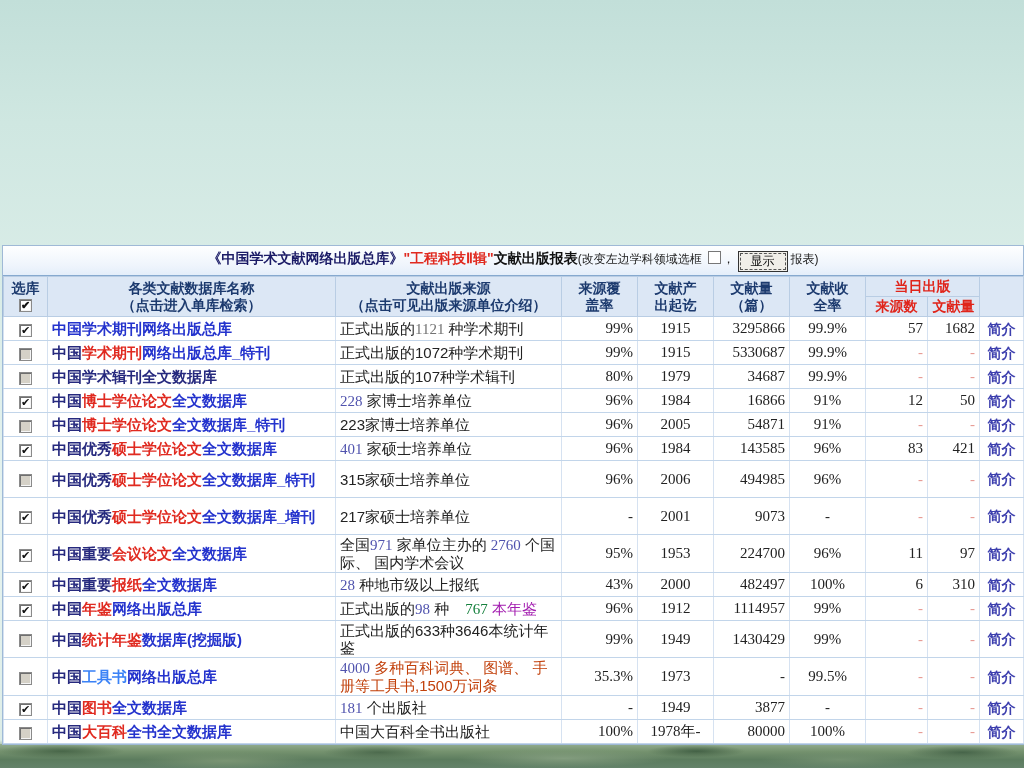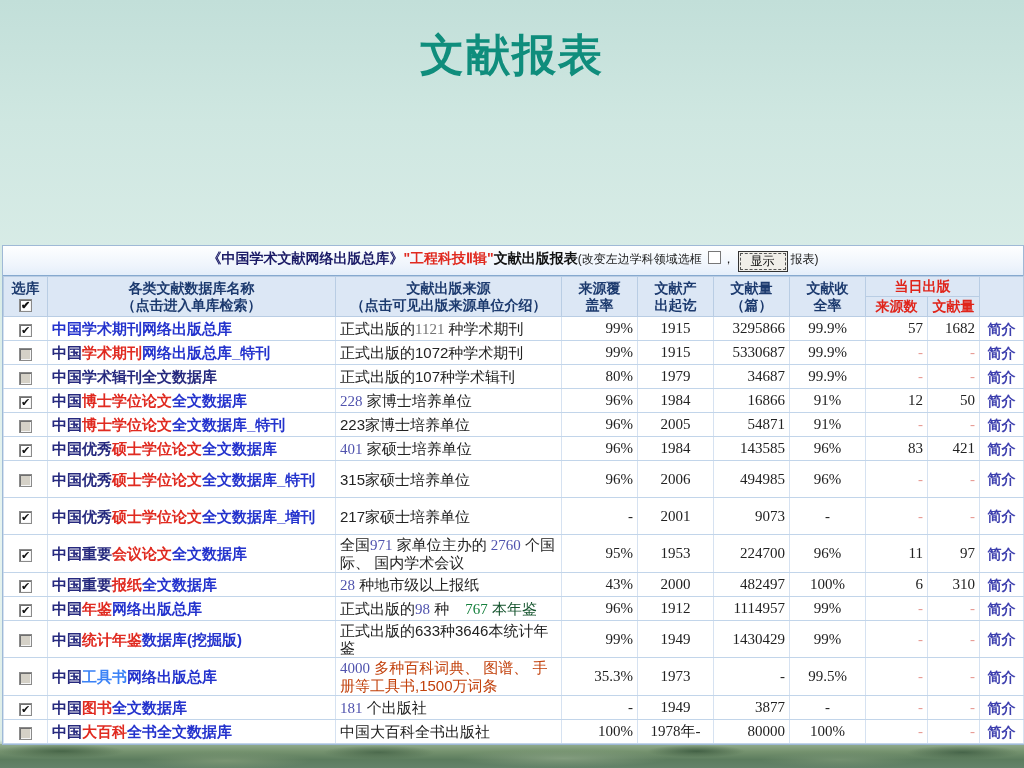--- a/index.html
+++ b/index.html
@@ -91,21 +91,20 @@
   .photo-strip::before{
     content:""; position:absolute; top:-4px; left:0; width:100%; height:4px;
     background:linear-gradient(180deg, rgba(148,174,146,0) 0%, rgba(148,174,146,0.55) 100%);
   }
 </style>
 </head>
 <body>
 
 <div class="stage">
 
-  <div class="slide-title">文献报表</div>
 
   <div class="report">
     <div class="caption">
       <span class="cap-lib">《中国学术文献网络出版总库》</span><span class="cap-subj">"工程科技Ⅱ辑"</span><span class="cap-suffix">文献出版报表</span><span class="cap-note">(改变左边学科领域选框</span>
       <span class="cap-cb"></span><span class="cap-note">，</span><button class="show-btn">显示</button><span class="cap-note">报表)</span>
     </div>
 
     <table class="grid">
       <colgroup>
         <col style="width:44px">
@@ -274,21 +273,21 @@
             <td class="c-num c-span">2000</td>
             <td class="c-num c-vol">482497</td>
             <td class="c-num c-comp">100%</td>
             <td class="c-num c-today">6</td>
             <td class="c-num c-today">310</td>
             <td class="c-intro"><a class="intro-link">简介</a></td>
           </tr>
           <tr style="height:24px">
             <td class="c-sel"><span class="cb on">✔</span></td>
             <td class="c-name"><a class="name-link"><span style="color: rgb(38, 41, 126);">中国</span><span style="color: rgb(224, 42, 32);">年鉴</span><span style="color: rgb(36, 51, 205);">网络出版总库</span></a></td>
-            <td class="c-src"><span style="color: rgb(34, 34, 34);">正式出版的</span><span class="num" style="color: rgb(80, 83, 174);">98</span><span style="color: rgb(34, 34, 34);"> 种 </span><span class="num" style="color: #15803d; margin-left: 12px;">767</span><span style="color: #14532d;"> 本年鉴</span></td>
+            <td class="c-src"><span style="color: rgb(34, 34, 34);">正式出版的</span><span class="num" style="color: rgb(80, 83, 174);">98</span><span style="color: rgb(34, 34, 34);"> 种 </span><span class="num" style="color: #15803d; margin-left: 12px;">767</span><span style="color: #a21caf;"> 本年鉴</span></td>
             <td class="c-num c-cov">96%</td>
             <td class="c-num c-span">1912</td>
             <td class="c-num c-vol">1114957</td>
             <td class="c-num c-comp">99%</td>
             <td class="c-num c-today dash">-</td>
             <td class="c-num c-today dash">-</td>
             <td class="c-intro"><a class="intro-link">简介</a></td>
           </tr>
           <tr style="height:37px">
             <td class="c-sel"><span class="cb"></span></td>

